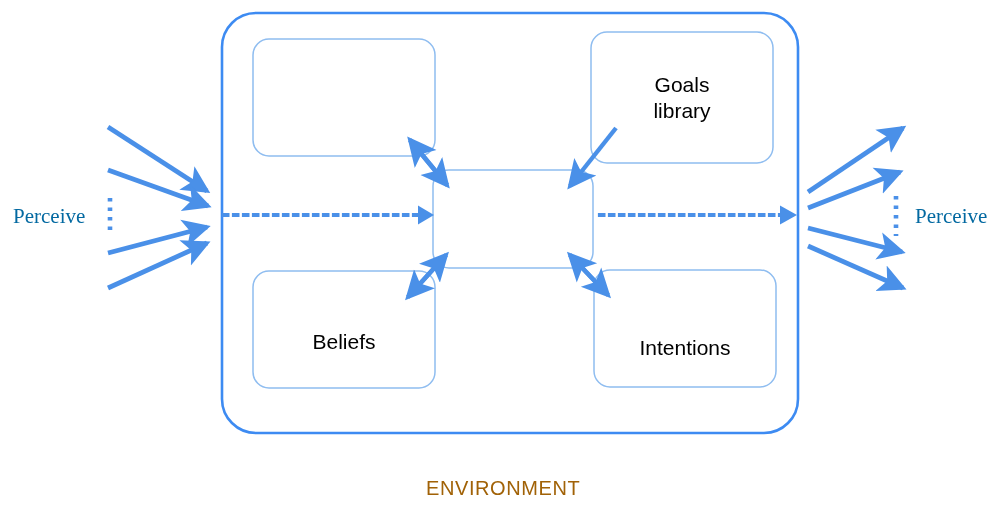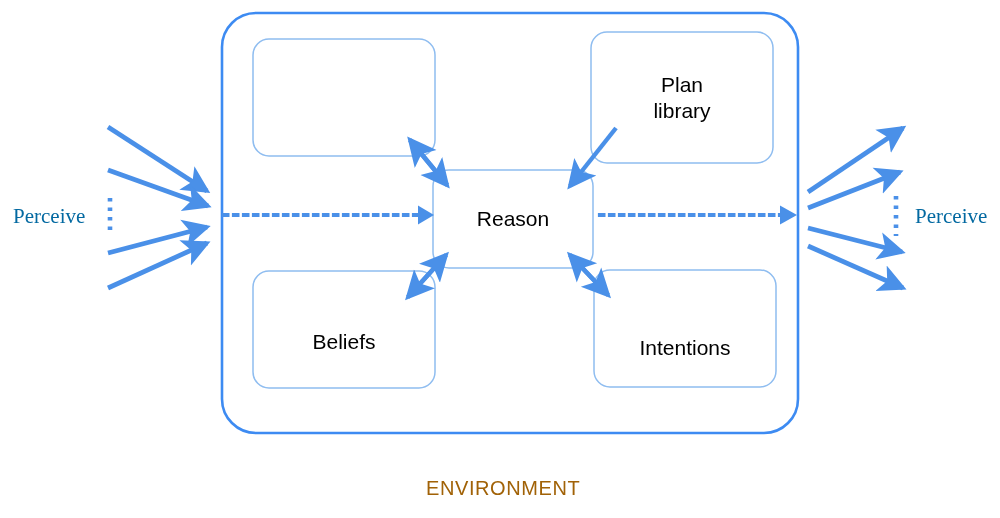--- a/index.html
+++ b/index.html
@@ -110,24 +110,23 @@
     <line x1="108" y1="253" x2="207" y2="227" stroke="#4a90e8" stroke-width="4.8" marker-end="url(#mk-big)"></line>
     <line x1="108" y1="288" x2="207" y2="243" stroke="#4a90e8" stroke-width="4.8" marker-end="url(#mk-big)"></line>
 
     <line x1="808" y1="192" x2="903" y2="128" stroke="#4a90e8" stroke-width="4.8" marker-end="url(#mk-big)"></line>
     <line x1="808" y1="208" x2="900" y2="172" stroke="#4a90e8" stroke-width="4.8" marker-end="url(#mk-big)"></line>
     <line x1="808" y1="228" x2="902" y2="252" stroke="#4a90e8" stroke-width="4.8" marker-end="url(#mk-big)"></line>
     <line x1="808" y1="246" x2="903" y2="288" stroke="#4a90e8" stroke-width="4.8" marker-end="url(#mk-big)"></line>
   </svg>
 
 
-  <div class="node-label" style="left:591px; top:32px; width:182px; height:131px;">Plan
+  <div class="node-label" style="left:591px; top:32px; width:182px; height:131px;">Goals
 library</div>
 
-  <div class="node-label" style="left:433px; top:170px; width:160px; height:98px;">Reason</div>
 
   <div class="node-label" style="left:253px; top:271px; width:182px; height:142px;">Beliefs</div>
 
   <div class="node-label" style="left:594px; top:270px; width:182px; height:117px;margin-top:19px;">Intentions</div>
 
   <div class="side-label" style="left:13px; top:204px;">Perceive</div>
 
   <div class="side-label" style="left:915px; top:204px;">Perceive</div>
 
   <div class="env-label" style="left:426px; top:477px;">ENVIRONMENT</div>

